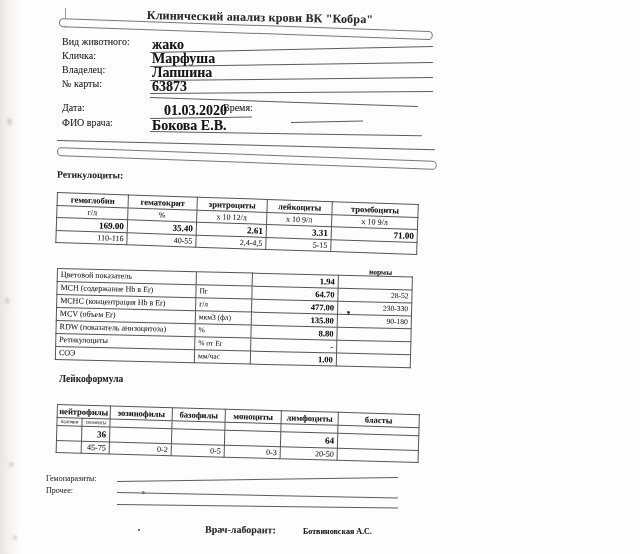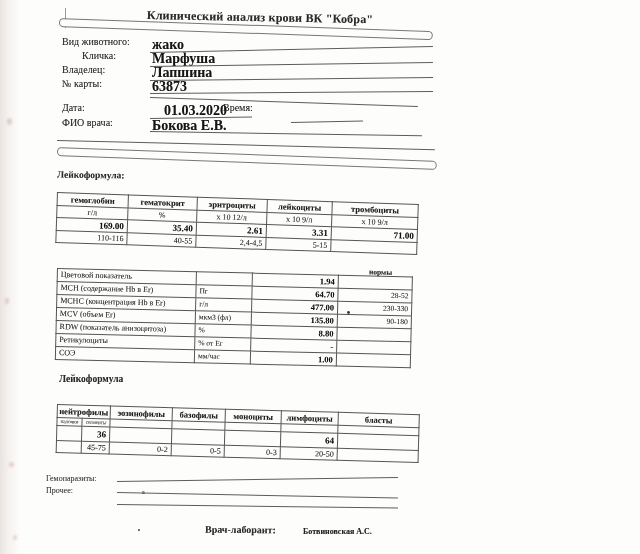--- a/index.html
+++ b/index.html
@@ -64,21 +64,21 @@
   <div class="speck" style="left:13px;top:535px;width:4px;height:5px;"></div>
   <div class="vline" style="left:65px;top:8px;height:20px;"></div>
 
   <div class="title">Клинический анализ крови ВК "Кобра"</div>
   <div class="ribbon" style="left:59px;top:18px;width:372px;transform:rotate(2.0deg);"></div>
 
   <span class="flabel" style="top:36px;">Вид животного:</span>
   <span class="fvalue" style="top:37px;">жако</span>
   <div class="lineh" style="left:150px;top:52px;width:283px;transform:rotate(-1.2deg);"></div>
 
-  <span class="flabel" style="top:50px;margin-left:20px;">Кличка:</span>
+  <span class="flabel" style="top:50px;">Кличка:</span>
   <span class="fvalue" style="top:51px;">Марфуша</span>
   <div class="lineh" style="left:150px;top:66px;width:283px;transform:rotate(-0.8deg);"></div>
 
   <span class="flabel" style="top:64px;">Владелец:</span>
   <span class="fvalue" style="top:65px;">Лапшина</span>
   <div class="lineh" style="left:150px;top:80px;width:283px;transform:rotate(-0.6deg);"></div>
 
   <span class="flabel" style="top:78px;">№ карты:</span>
   <span class="fvalue" style="top:79px;">63873</span>
   <div class="lineh" style="left:150px;top:93px;width:283px;transform:rotate(-0.4deg);"></div>
@@ -90,21 +90,21 @@
   <div class="lineh" style="left:150px;top:118px;width:102px;transform:rotate(-0.9deg);"></div>
   <div class="lineh" style="left:291px;top:122px;width:72px;transform:rotate(-1.2deg);"></div>
 
   <span class="flabel" style="top:117px;">ФИО врача:</span>
   <span class="fvalue" style="top:118px;">Бокова Е.В.</span>
   <div class="lineh" style="left:150px;top:131px;width:272px;transform:rotate(0.9deg);"></div>
   <div class="lineh" style="left:57px;top:140px;width:378px;transform:rotate(1.4deg);"></div>
 
   <div class="ribbon" style="left:57px;top:147px;width:378px;transform:rotate(2.1deg);"></div>
 
-  <div class="sec" style="left:57px;top:170px;transform:rotate(0.8deg);">Лейкоформула:</div>
+  <div class="sec" style="left:57px;top:170px;transform:rotate(0.8deg);">Ретикулоциты:</div>
 
   <table class="tbl t1" style="left:57px;top:192px;width:361px;">
     <colgroup>
         <col style="width:71px">
         <col style="width:69px">
         <col style="width:70px">
         <col style="width:65px">
         <col style="width:86px">
       </colgroup>
     <tbody>

